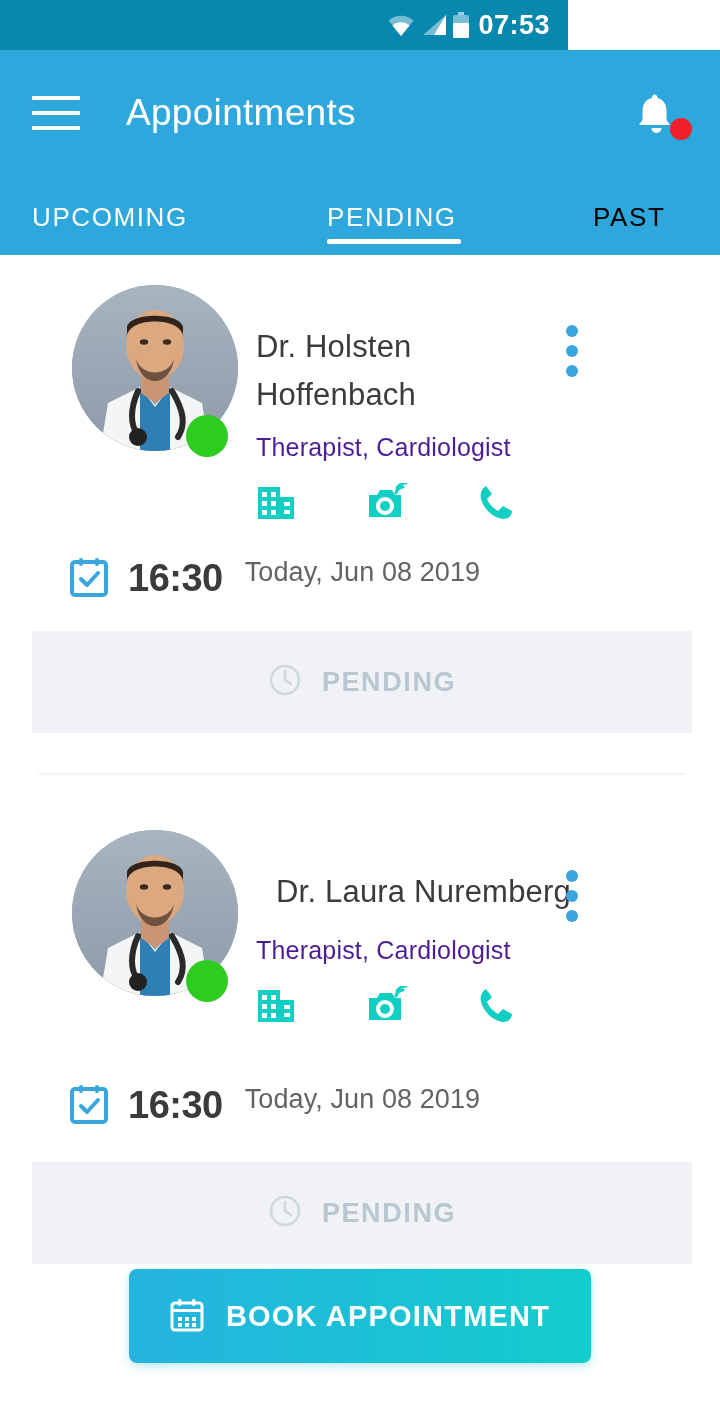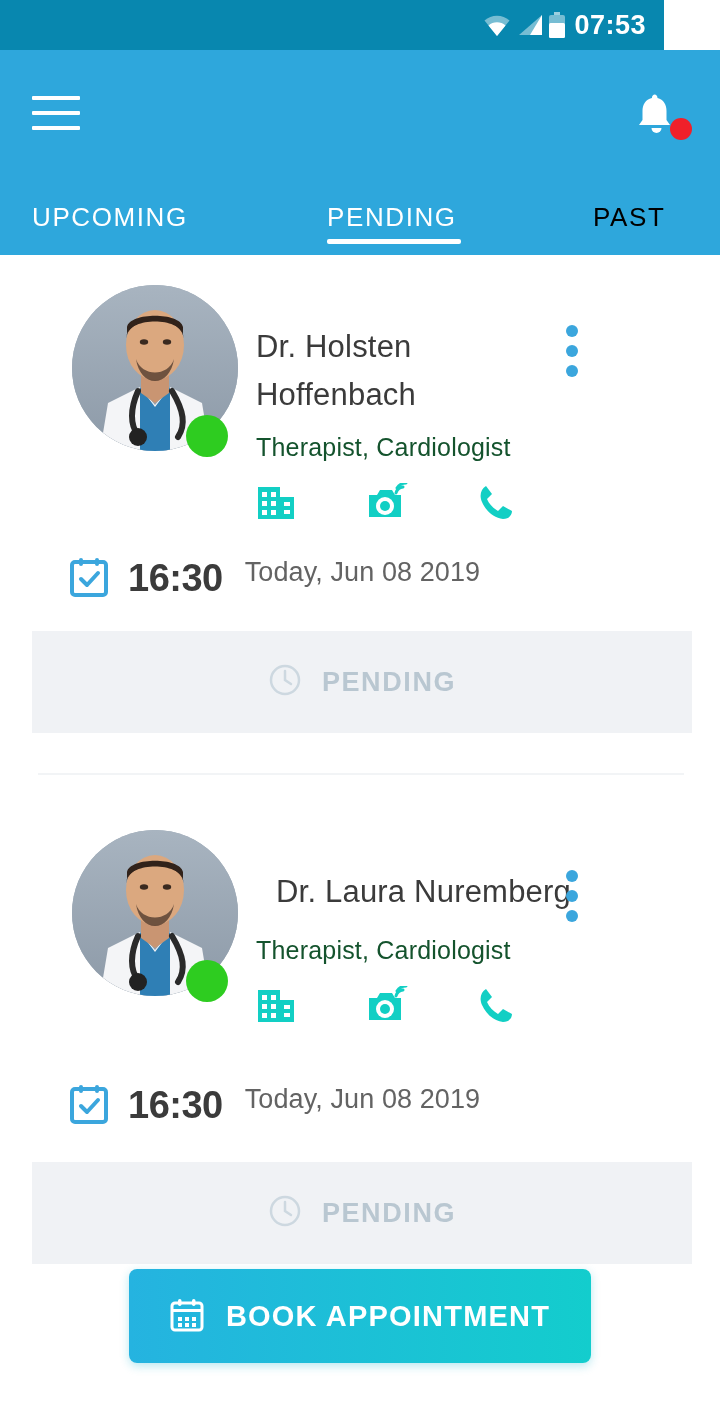--- a/index.html
+++ b/index.html
@@ -6,21 +6,21 @@
   html, body {
     width:720px; height:1424px;
     background:#ffffff;
     font-family:"Liberation Sans", sans-serif;
     overflow:hidden;
   }
   .phone { position:relative; width:720px; height:1424px; background:#ffffff; }
 
   
   .statusbar {
-    position:absolute; top:0; left:0; width:664px; height:50px;
+    position:absolute; top:0; left:0; width:568px; height:50px;
     background:#0887af;
     display:flex; align-items:center; justify-content:flex-end;
     padding-right:18px; gap:4px;
   }
   .sb-icon { display:flex; align-items:center; }
   .sb-time {
     color:#ffffff; font-size:27px; font-weight:bold; letter-spacing:0.5px;
     margin-left:4px;
   }
 
@@ -93,21 +93,21 @@
     background:#2ecc20;
   }
 
   .doc-name {
     position:absolute; left:256px;
     color:#3b3b3b; font-size:31px; line-height:48px; font-weight:normal;
     letter-spacing:0.2px;
   }
   .doc-spec {
     position:absolute; left:256px;
-    color:#14532d; font-size:25px; font-weight:normal; letter-spacing:0.2px;
+    color:#4c1d95; font-size:25px; font-weight:normal; letter-spacing:0.2px;
   }
   .doc-actions { position:absolute; left:256px; display:flex; gap:70px; align-items:center; }
   .act-icon { cursor:pointer; display:flex; align-items:center; justify-content:center; }
 
   .kebab {
     position:absolute; right:52px;
     display:flex; flex-direction:column; gap:8px; cursor:pointer;
   }
   .kebab i { display:block; width:12px; height:12px; border-radius:50%; background:#3ba6dd; }
 
@@ -178,20 +178,21 @@
   </div>
 
   <div class="appbar">
 
     <div class="appbar-top">
       <div class="hamburger">
         <i></i>
           <i></i>
           <i></i>
       </div>
+      <div class="appbar-title">Appointments</div>
     </div>
 
     <div class="bell-wrap">
       <svg width="50" height="50" viewBox="0 0 50 50">
         <path d="M25 6 C25 3.8 23.6 2.5 22.2 2.5 C20.8 2.5 19.4 3.8 19.4 6
                  C13 7.6 10 12.5 10 19 L10 28 L6.5 33 L37.5 33 L34 28 L34 19
                  C34 12.5 31 7.6 25 6 Z" fill="#ffffff" transform="translate(2.5,2)"></path>
         <path d="M19 40 A5 5 0 0 0 29 40 Z" fill="#ffffff" transform="translate(2.5,-2)"></path>
       </svg>
       <div class="bell-dot"></div>

